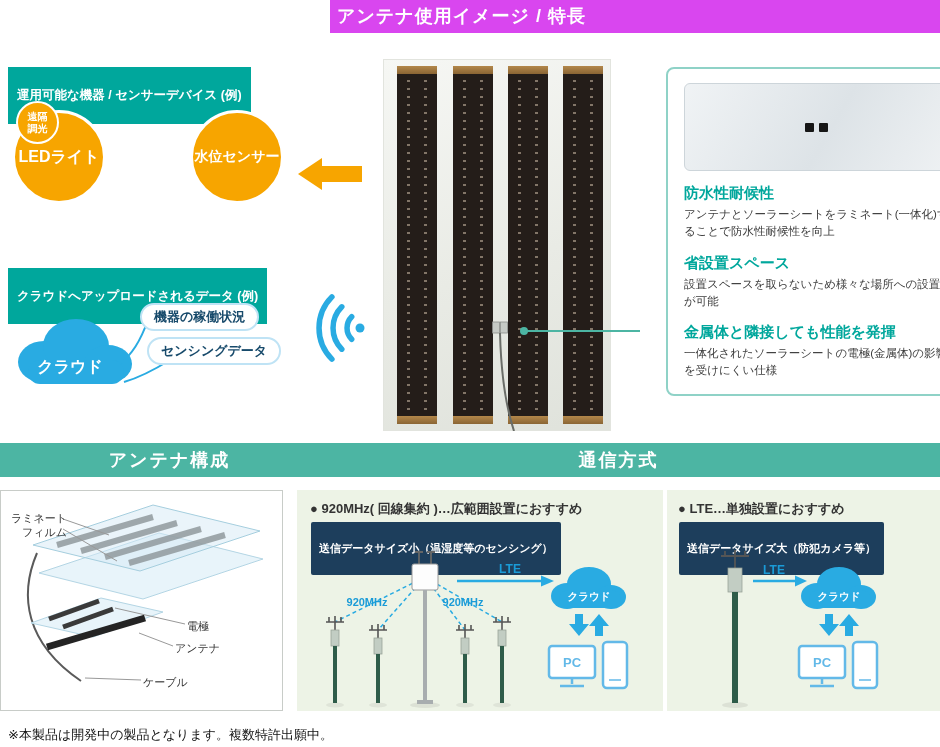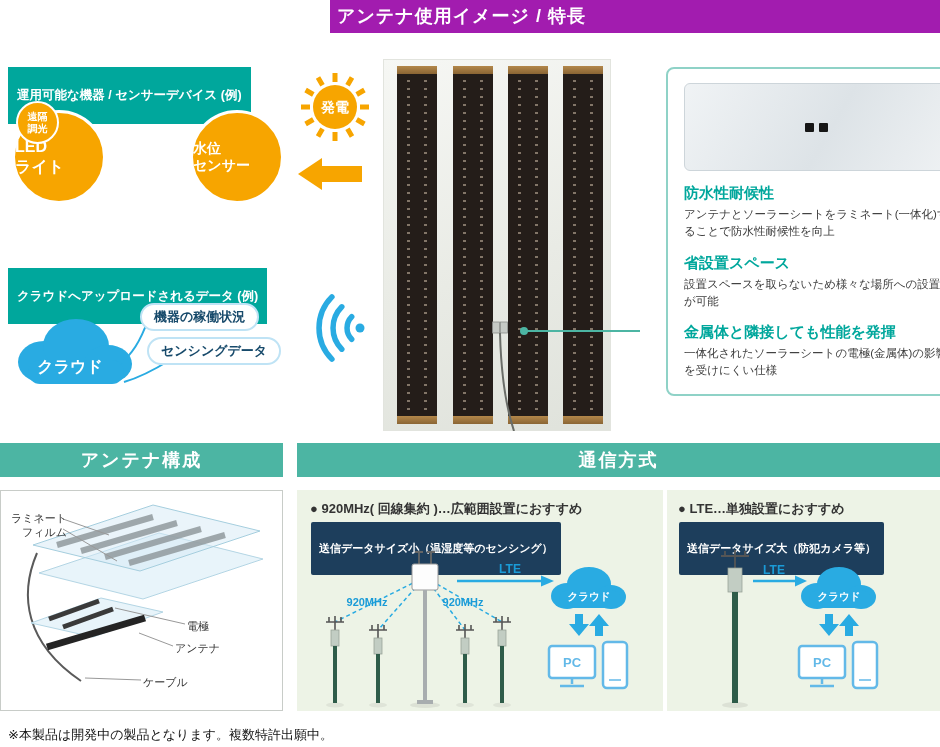--- a/index.html
+++ b/index.html
@@ -2,34 +2,34 @@
 <html><head>
 <meta charset="utf-8">
 <style>
   html,body{margin:0;padding:0;background:#fff;}
   .page{position:relative;width:940px;height:747px;background:#fff;overflow:hidden;
         font-family:"Liberation Sans","DejaVu Sans",sans-serif;color:#333;}
   .abs{position:absolute;}
   svg{display:block;}
 
   
-  .top-header{position:absolute;left:330px;top:0;width:610px;height:33px;background:#a21caf;
+  .top-header{position:absolute;left:330px;top:0;width:610px;height:33px;background:#d946ef;
               color:#fff;font-size:18px;font-weight:bold;line-height:33px;padding-left:7px;
               box-sizing:border-box;letter-spacing:1px;}
 
   
   .label-bar{position:absolute;background:#00a79c;color:#fff;font-size:12.5px;font-weight:bold;
              line-height:25px;height:25px;padding:16px 9px;white-space:nowrap;}
   .devices-label{left:8px;top:67px;}
   .cloud-label-bar{left:8px;top:268px;line-height:24px;height:24px;}
 
   
   .circle{position:absolute;width:94px;height:94px;border-radius:50%;background:#f7a500;
           border:3px solid #fff;box-sizing:border-box;color:#fff;font-weight:bold;
-          display:flex;flex-direction:column;align-items:flex-start;justify-content:center;
+          display:flex;flex-direction:row;align-items:center;justify-content:center;
           text-align:center;line-height:1.25;font-size:16px;z-index:1;}
   .c1{left:12px;top:110px;} .c2{left:101px;top:110px;} .c3{left:190px;top:110px;font-size:14px;}
   .badge{position:absolute;left:16px;top:101px;width:43px;height:43px;border-radius:50%;
          background:#f7a500;border:2px solid #fff;box-sizing:border-box;color:#fff;
          font-size:10px;font-weight:bold;display:flex;align-items:center;justify-content:center;
          text-align:center;line-height:1.15;z-index:2;}
   .preline{white-space:pre-line;}
 
   .sun-wrap{left:300px;top:72px;width:70px;height:70px;}
   .arrow-wrap{left:298px;top:155px;width:64px;height:38px;}
@@ -64,21 +64,21 @@
   .sq{position:absolute;width:9px;height:9px;background:#161616;top:39px;border-radius:1px;}
   .sq1{left:120px;} .sq2{left:134px;}
   .feat-title{color:#00a79c;font-size:15px;font-weight:bold;margin:13px 0 3px;}
   .feat-desc{font-size:11.5px;color:#3c3c3c;line-height:1.5;margin:0;}
   .pointer-line{left:527px;top:330px;width:113px;height:2px;background:#4cb5a3;z-index:4;}
   .pointer-dot{left:520px;top:327px;width:8px;height:8px;border-radius:50%;background:#4cb5a3;z-index:4;}
 
   
   .section-header{position:absolute;height:34px;background:#4cb5a3;color:#fff;font-size:18px;
                   font-weight:bold;line-height:34px;text-align:center;letter-spacing:2px;}
-  .comp-header{left:0;top:443px;width:283px;}
+  .comp-header{left:0;top:443px;width:283px;padding-left:28px;}
   .comms-header{left:297px;top:443px;width:643px;} 
   .comp-body{position:absolute;left:0;top:490px;width:283px;height:221px;background:#fff;
              border:1px solid #c8ccc8;box-sizing:border-box;}
   .comp-label{position:absolute;font-size:11px;color:#333;line-height:1.3;text-align:right;}
   .lab-laminate{left:10px;top:20px;}
   .lab-electrode{left:186px;top:128px;}
   .lab-antenna{left:174px;top:150px;}
   .lab-cable{left:142px;top:184px;}
 
   
@@ -109,27 +109,20 @@
     <span>LED</span>
     <span>ライト</span>
   </div>
   <div class="circle c3">
     <span>水位</span>
     <span>センサー</span>
   </div>
   <div class="badge preline">遠隔
 調光</div>
 
-  <div class="abs sun-wrap">
-    <svg viewBox="0 0 70 70" width="70" height="70">
-      <path d="M60 35L69 35M56.7 47.5L64.4 52M47.5 56.7L52 64.4M35 60L35 69M22.5 56.7L18 64.4M13.3 47.5L5.6 52M10 35L1 35M13.3 22.5L5.6 18M22.5 13.3L18 5.6M35 10L35 1M47.5 13.3L52 5.6M56.7 22.5L64.4 18" stroke="#f7a500" stroke-width="5" fill="none"></path>
-      <circle cx="35" cy="35" r="22" fill="#f7a500"></circle>
-      <text x="35" y="40" text-anchor="middle" font-size="14" font-weight="bold" fill="#fff">発電</text>
-    </svg>
-  </div>
   <div class="abs arrow-wrap">
     <svg viewBox="0 0 64 38" width="64" height="38">
       <polygon points="64,11 24,11 24,3 0,19 24,35 24,27 64,27" fill="#f7a500"></polygon>
     </svg>
   </div>
 
   <div class="label-bar cloud-label-bar">クラウドへアップロードされるデータ (例)</div>
 
   <div class="abs curves-wrap">
     <svg viewBox="0 0 70 95" width="70" height="95">

